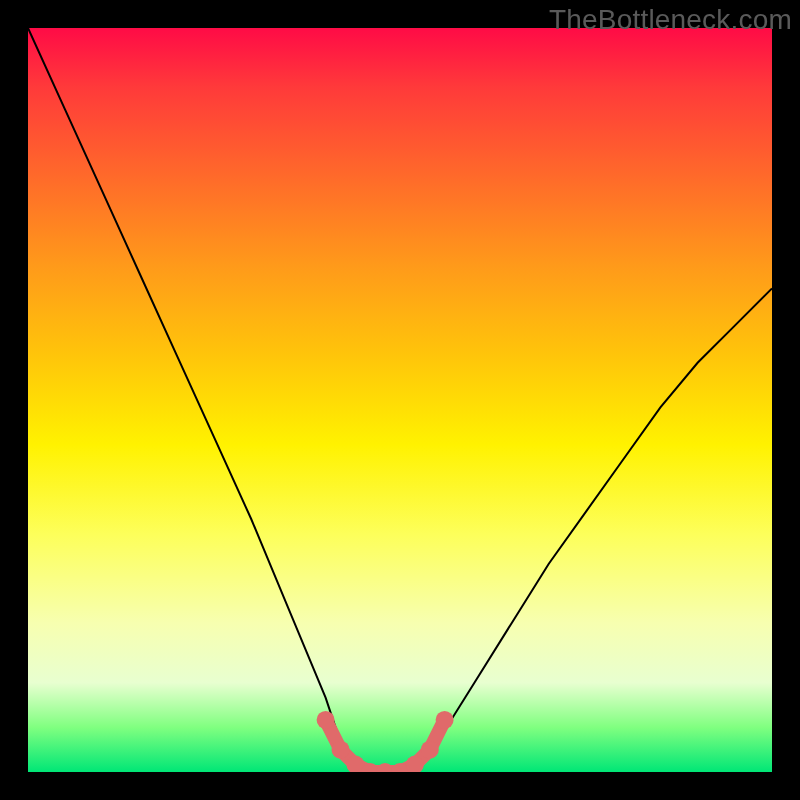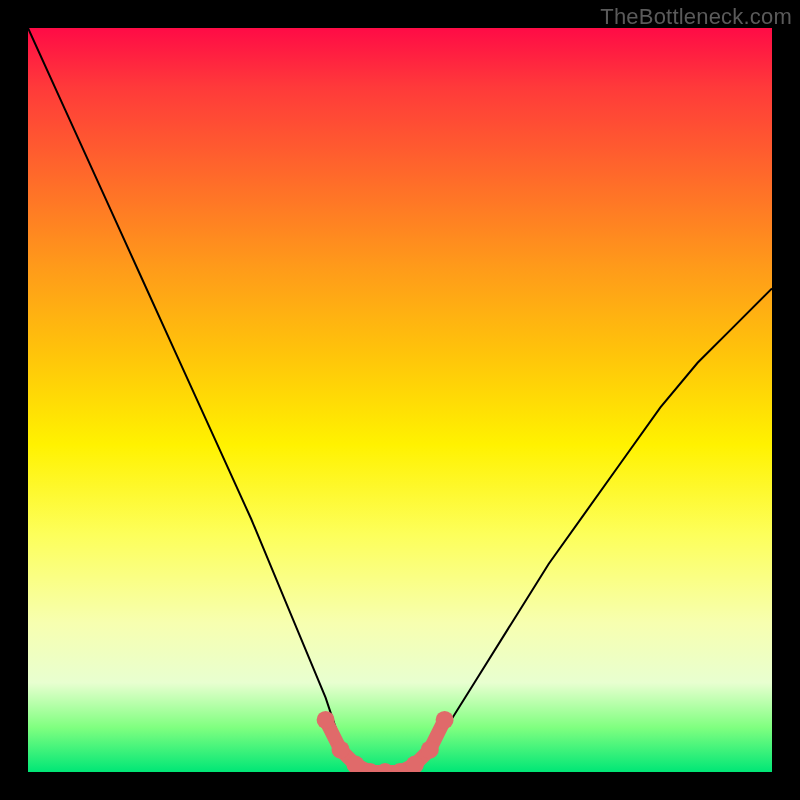--- a/index.html
+++ b/index.html
@@ -39,21 +39,21 @@
     position: absolute;
     inset: 0;
     width: 100%;
     height: 100%;
   }
   .watermark {
     position: absolute;
     top: 4px;
     right: 8px;
     color: #5a5a5a;
-    font-size: 22px;
+    font-size: 28px;
     letter-spacing: 0.2px;
     font-weight: 400;
   }
 </style>
 </head>
 <body>
 
 <div class="chart-container">
   <div class="gradient-bg"></div>
   <svg class="curve-svg" viewBox="0 0 744 744" preserveAspectRatio="none">

